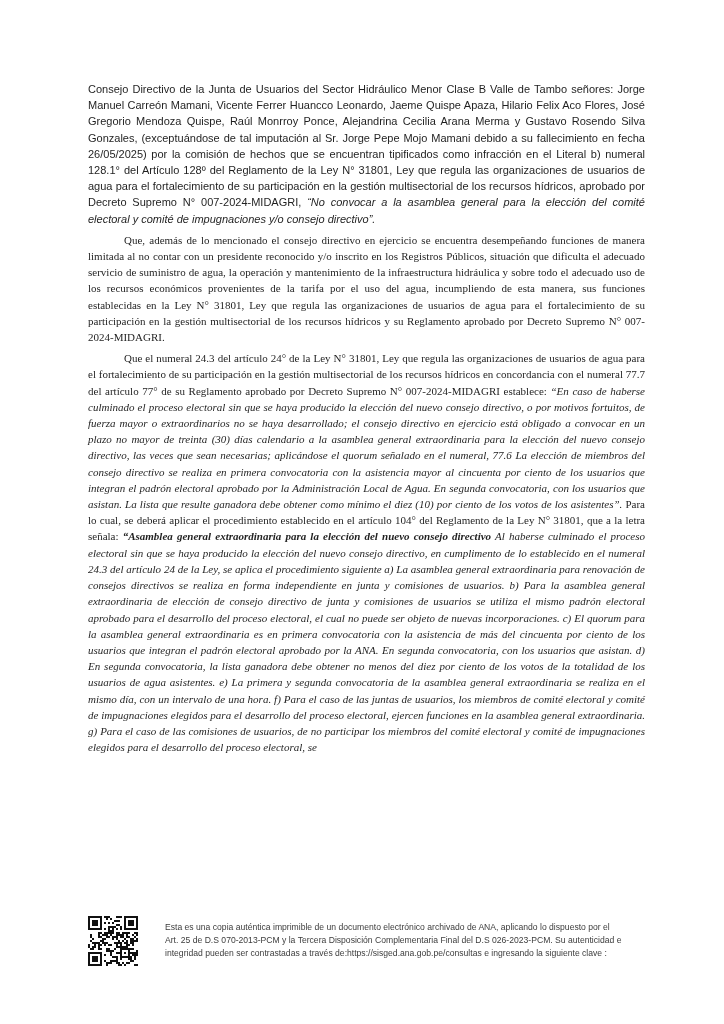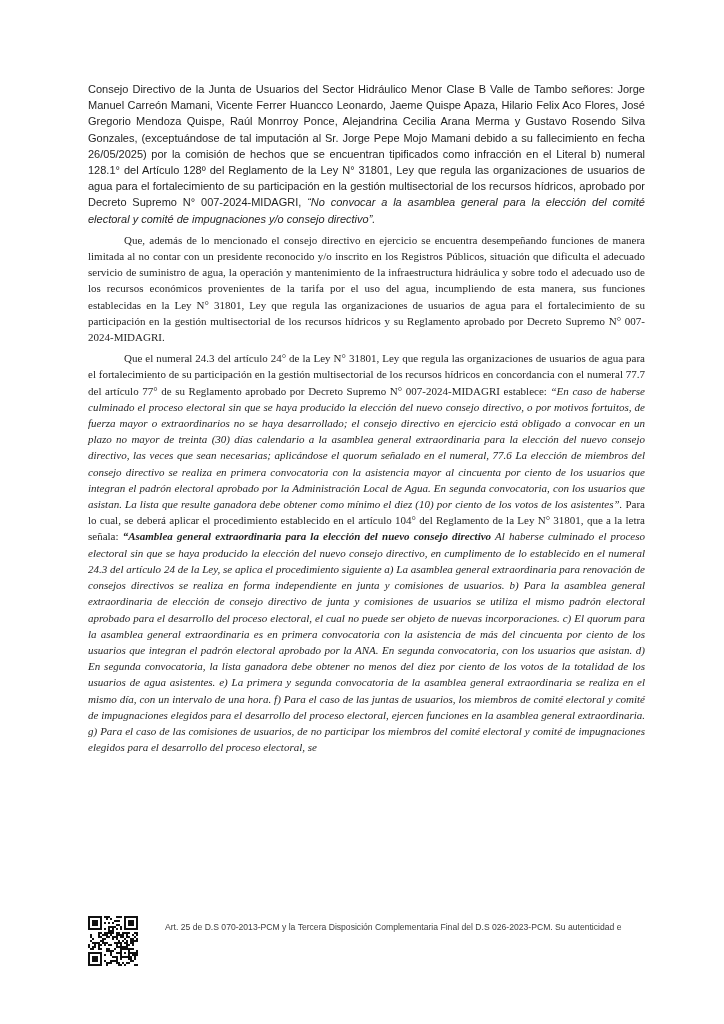--- a/index.html
+++ b/index.html
@@ -366,16 +366,18 @@
         <rect x="10" y="48" width="2" height="2" fill="#111111"></rect>
         <rect x="12" y="48" width="2" height="2" fill="#111111"></rect>
         <rect x="18" y="48" width="2" height="2" fill="#111111"></rect>
         <rect x="30" y="48" width="2" height="2" fill="#111111"></rect>
         <rect x="32" y="48" width="2" height="2" fill="#111111"></rect>
         <rect x="36" y="48" width="2" height="2" fill="#111111"></rect>
         <rect x="46" y="48" width="2" height="2" fill="#111111"></rect>
         <rect x="48" y="48" width="2" height="2" fill="#111111"></rect>
       </svg>
     <div class="footer-text" id="footer-text">
+        <div class="footer-line">Esta es una copia auténtica imprimible de un documento electrónico archivado de ANA, aplicando lo dispuesto por el</div>
         <div class="footer-line">Art. 25 de D.S 070-2013-PCM y la Tercera Disposición Complementaria Final del D.S 026-2023-PCM. Su autenticidad e</div>
+        <div class="footer-line">integridad pueden ser contrastadas a través de:https://sisged.ana.gob.pe/consultas e ingresando la siguiente clave :</div>
       </div>
   </div>
 </div>
 
 </body></html>

